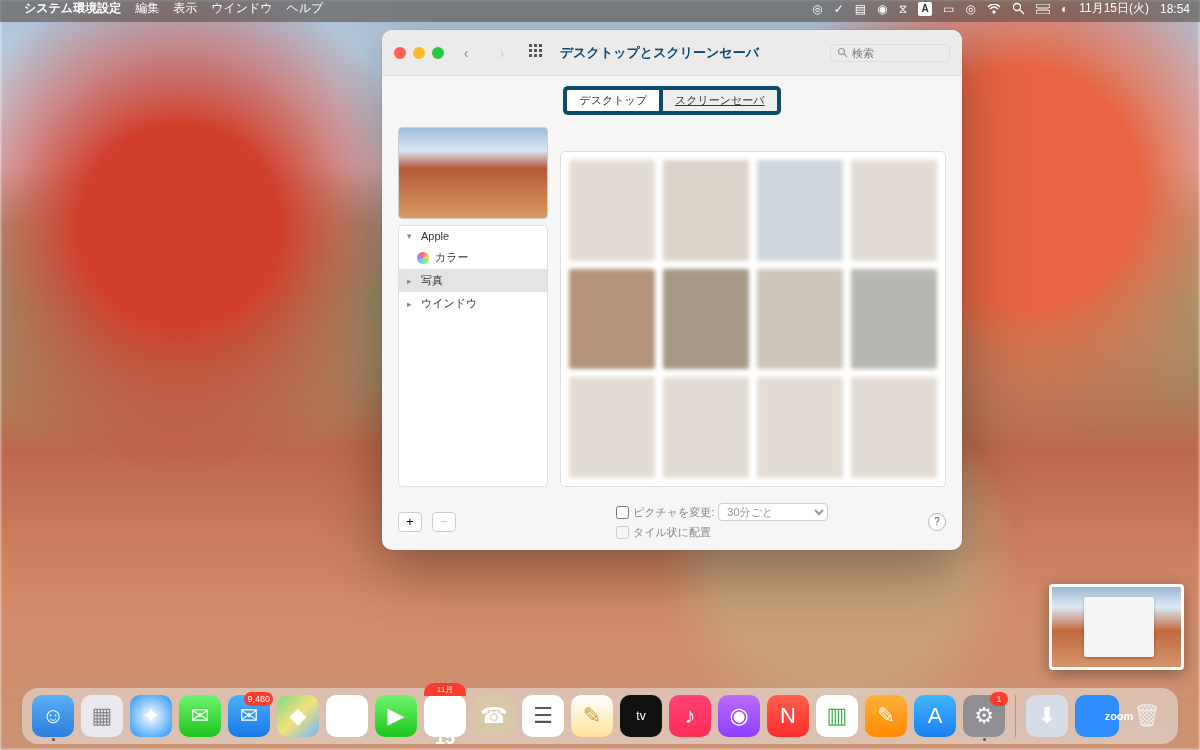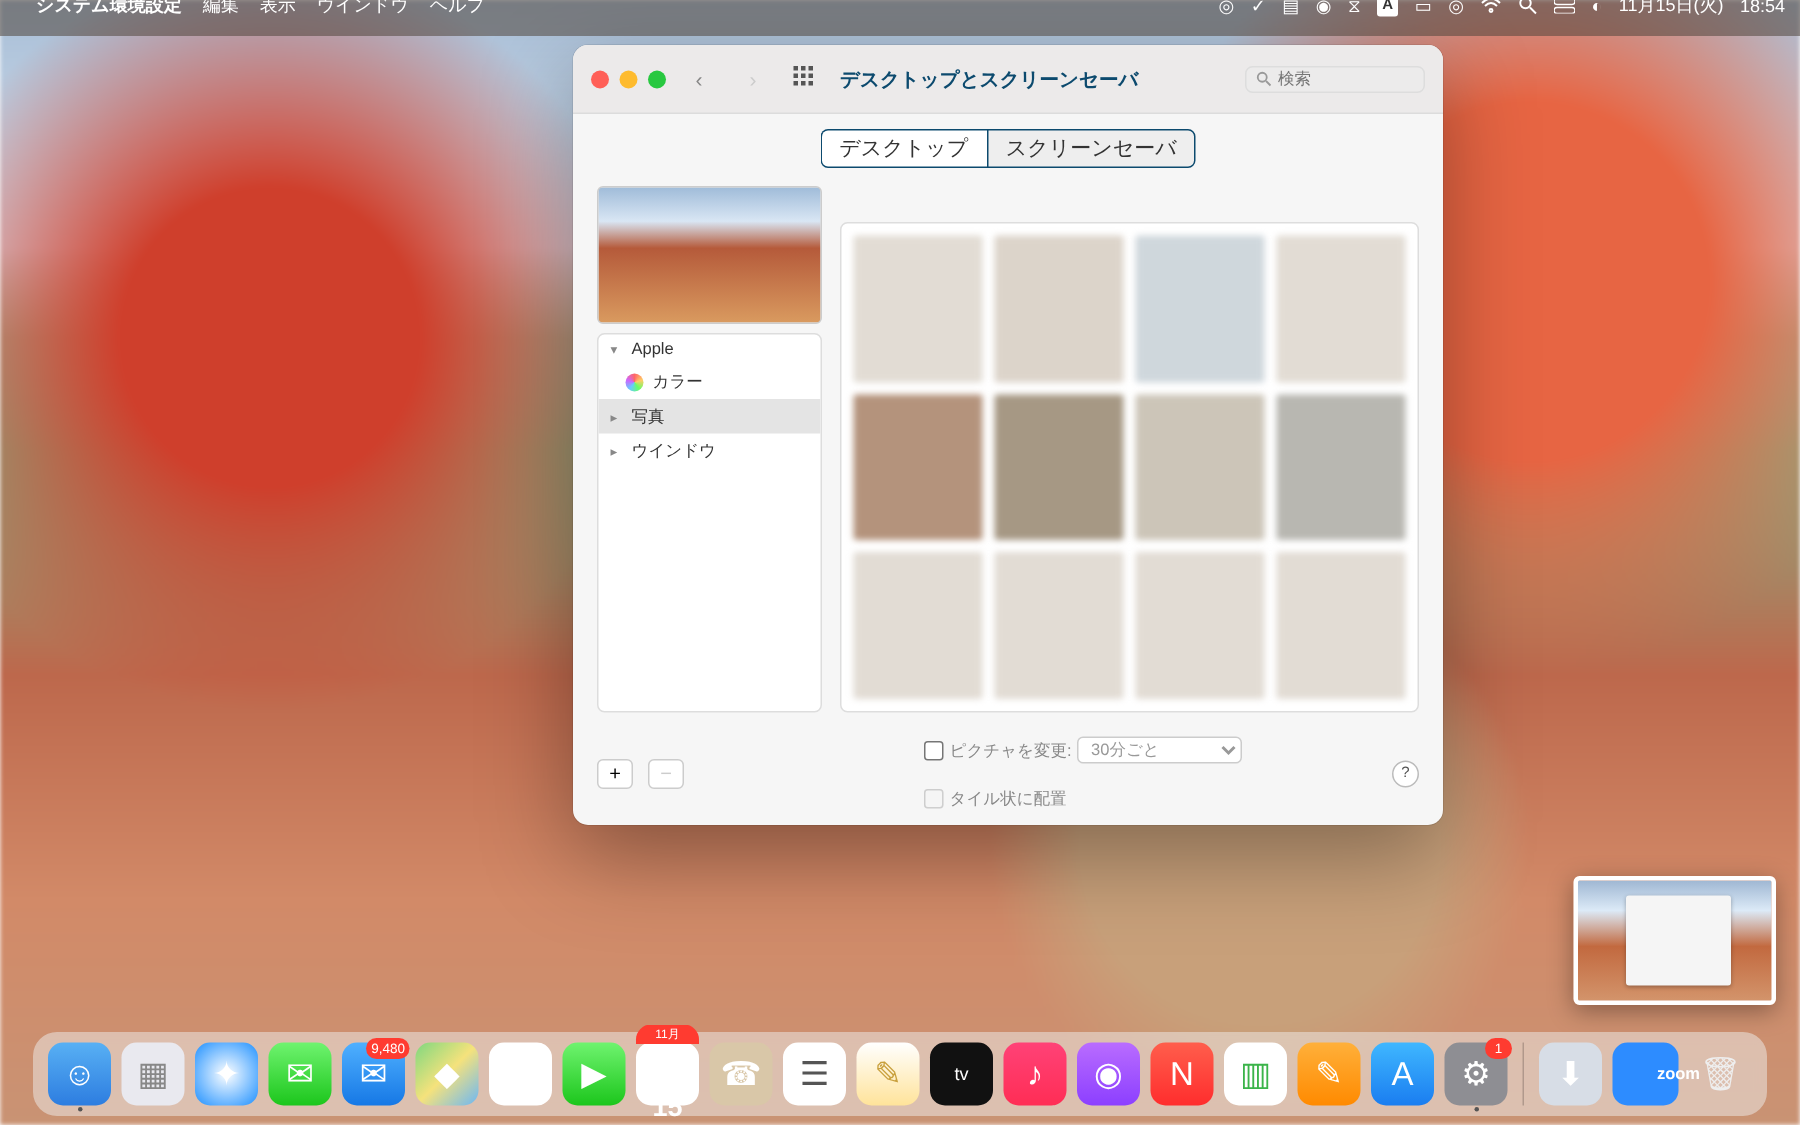--- a/index.html
+++ b/index.html
@@ -22,24 +22,24 @@
       radial-gradient(circle at 50% 40%, #d9b24a 80px, transparent 180px),
       linear-gradient(to bottom, #a8bed6 0%, #d6e3f2 22%, #9fb79b 30%, #8da97f 40%, #bd684c 60%, #d28a68 80%, #c99374 100%);
     filter: blur(1.5px);
   }
 
   
   .menubar {
     position: absolute; top: 0; left: 0; right: 0;
     height: 22px;
     background: rgba(80, 70, 60, 0.55);
-    display: flex; align-items: flex-end;
+    display: flex; align-items: flex-start;
     color: #fff;
     font-size: 12px;
-    padding: 12px 10px;
+    padding: 0 10px;
     z-index: 50;
   }
   .menubar .left { display: flex; gap: 14px; align-items: center; }
   .menubar .right { margin-left: auto; display: flex; gap: 11px; align-items: center; }
   .apple-logo { font-size: 14px; }
   .status-icon { font-size: 12px; display:inline-flex; align-items:center; }
 
   
   .window {
     position: absolute;
@@ -64,23 +64,23 @@
   .traffic-lights { display:flex; gap:7px; }
   .tl { width:12px; height:12px; border-radius:50%; }
   .tl-close{background:#ff5f57;} .tl-min{background:#febb2e;} .tl-max{background:#28c840;}
   .nav-btn { width:28px; height:24px; border:none; background:transparent; font-size:14px; color:#888; border-radius:5px; }
   .toolbar-icon { width:24px; text-align:center; color:#333; }
   .win-title { font-size:13px; font-weight:600; color:#0c4a6e; margin-left:4px; }
   .search-wrap { margin-left:auto; background:#ecebeb; border:1px solid #ddd; border-radius:5px; padding:2px 6px; display:flex; align-items:center; gap:4px; width:120px; color:#888; }
   .search-input { border:none; background:transparent; width:80px; font-size:11px; outline:none; }
 
   .tabs { display:flex; justify-content:center; padding:10px 0 12px; gap:0; }
-  .seg { background:#eee; border:1px solid #0c4a6e; padding:3px 12px; font-size:14px; }
+  .seg { background:#eee; border:4px solid #0c4a6e; padding:3px 12px; font-size:11px; }
   .seg:first-child { border-radius:5px 0 0 5px; border-right:none; background:#fdfdfd; }
-  .seg:last-child { border-radius:0 5px 5px 0; }
+  .seg:last-child { border-radius:0 5px 5px 0;text-decoration:underline; }
   .seg.active { background:#fff; }
 
   .content { flex:1; display:flex; padding: 0 16px 8px 16px; gap:12px; position:relative; }
   .sidebar { width:150px; display:flex; flex-direction:column; gap:6px; }
   .preview-thumb {
     width:150px; height:92px;
     border:1px solid #ccc; border-radius:4px;
     background:
       linear-gradient(to bottom,#a0bcd9 0%,#d9e6f4 25%,#b55a3a 45%,#d99a5f 100%);
   }
@@ -108,21 +108,21 @@
   }
   .thumb-grid .cell:nth-child(2){background:#dcd4ca;}
   .thumb-grid .cell:nth-child(3){background:#cfd7dc;}
   .thumb-grid .cell:nth-child(5){background:#b4937c;}
   .thumb-grid .cell:nth-child(6){background:#a69884;}
   .thumb-grid .cell:nth-child(7){background:#ccc5b8;}
   .thumb-grid .cell:nth-child(8){background:#b8b7b1;}
 
   .bottom-row { display:flex; align-items:center; gap:10px; padding:8px 16px 10px; font-size:11px; }
   .add-btn, .minus-btn { width:24px; height:20px; background:#fff; border:1px solid #ccc; border-radius:4px; }
-  .checkbox-row { display:flex; flex-direction:column; gap:16px; margin-left:150px; }
+  .checkbox-row { display:flex; flex-direction:column; gap:4px; margin-left:150px; }
   .cb { display:flex; align-items:center; gap:4px; color:#888; }
   .interval-select { width:110px; height:18px; background:#fff; border:1px solid #ccc; border-radius:4px; font-size:11px; padding:0 4px; color:#999;}
   .help-btn { width:18px; height:18px; border-radius:50%; border:1px solid #bbb; background:#fff; margin-left:auto; font-size:10px; color:#555; display:flex; align-items:center; justify-content:center; }
 
   
   .fit-menu {
     position:absolute;
     left:182px; top:115px;
     width:162px;
     background:#f4f4f4;

